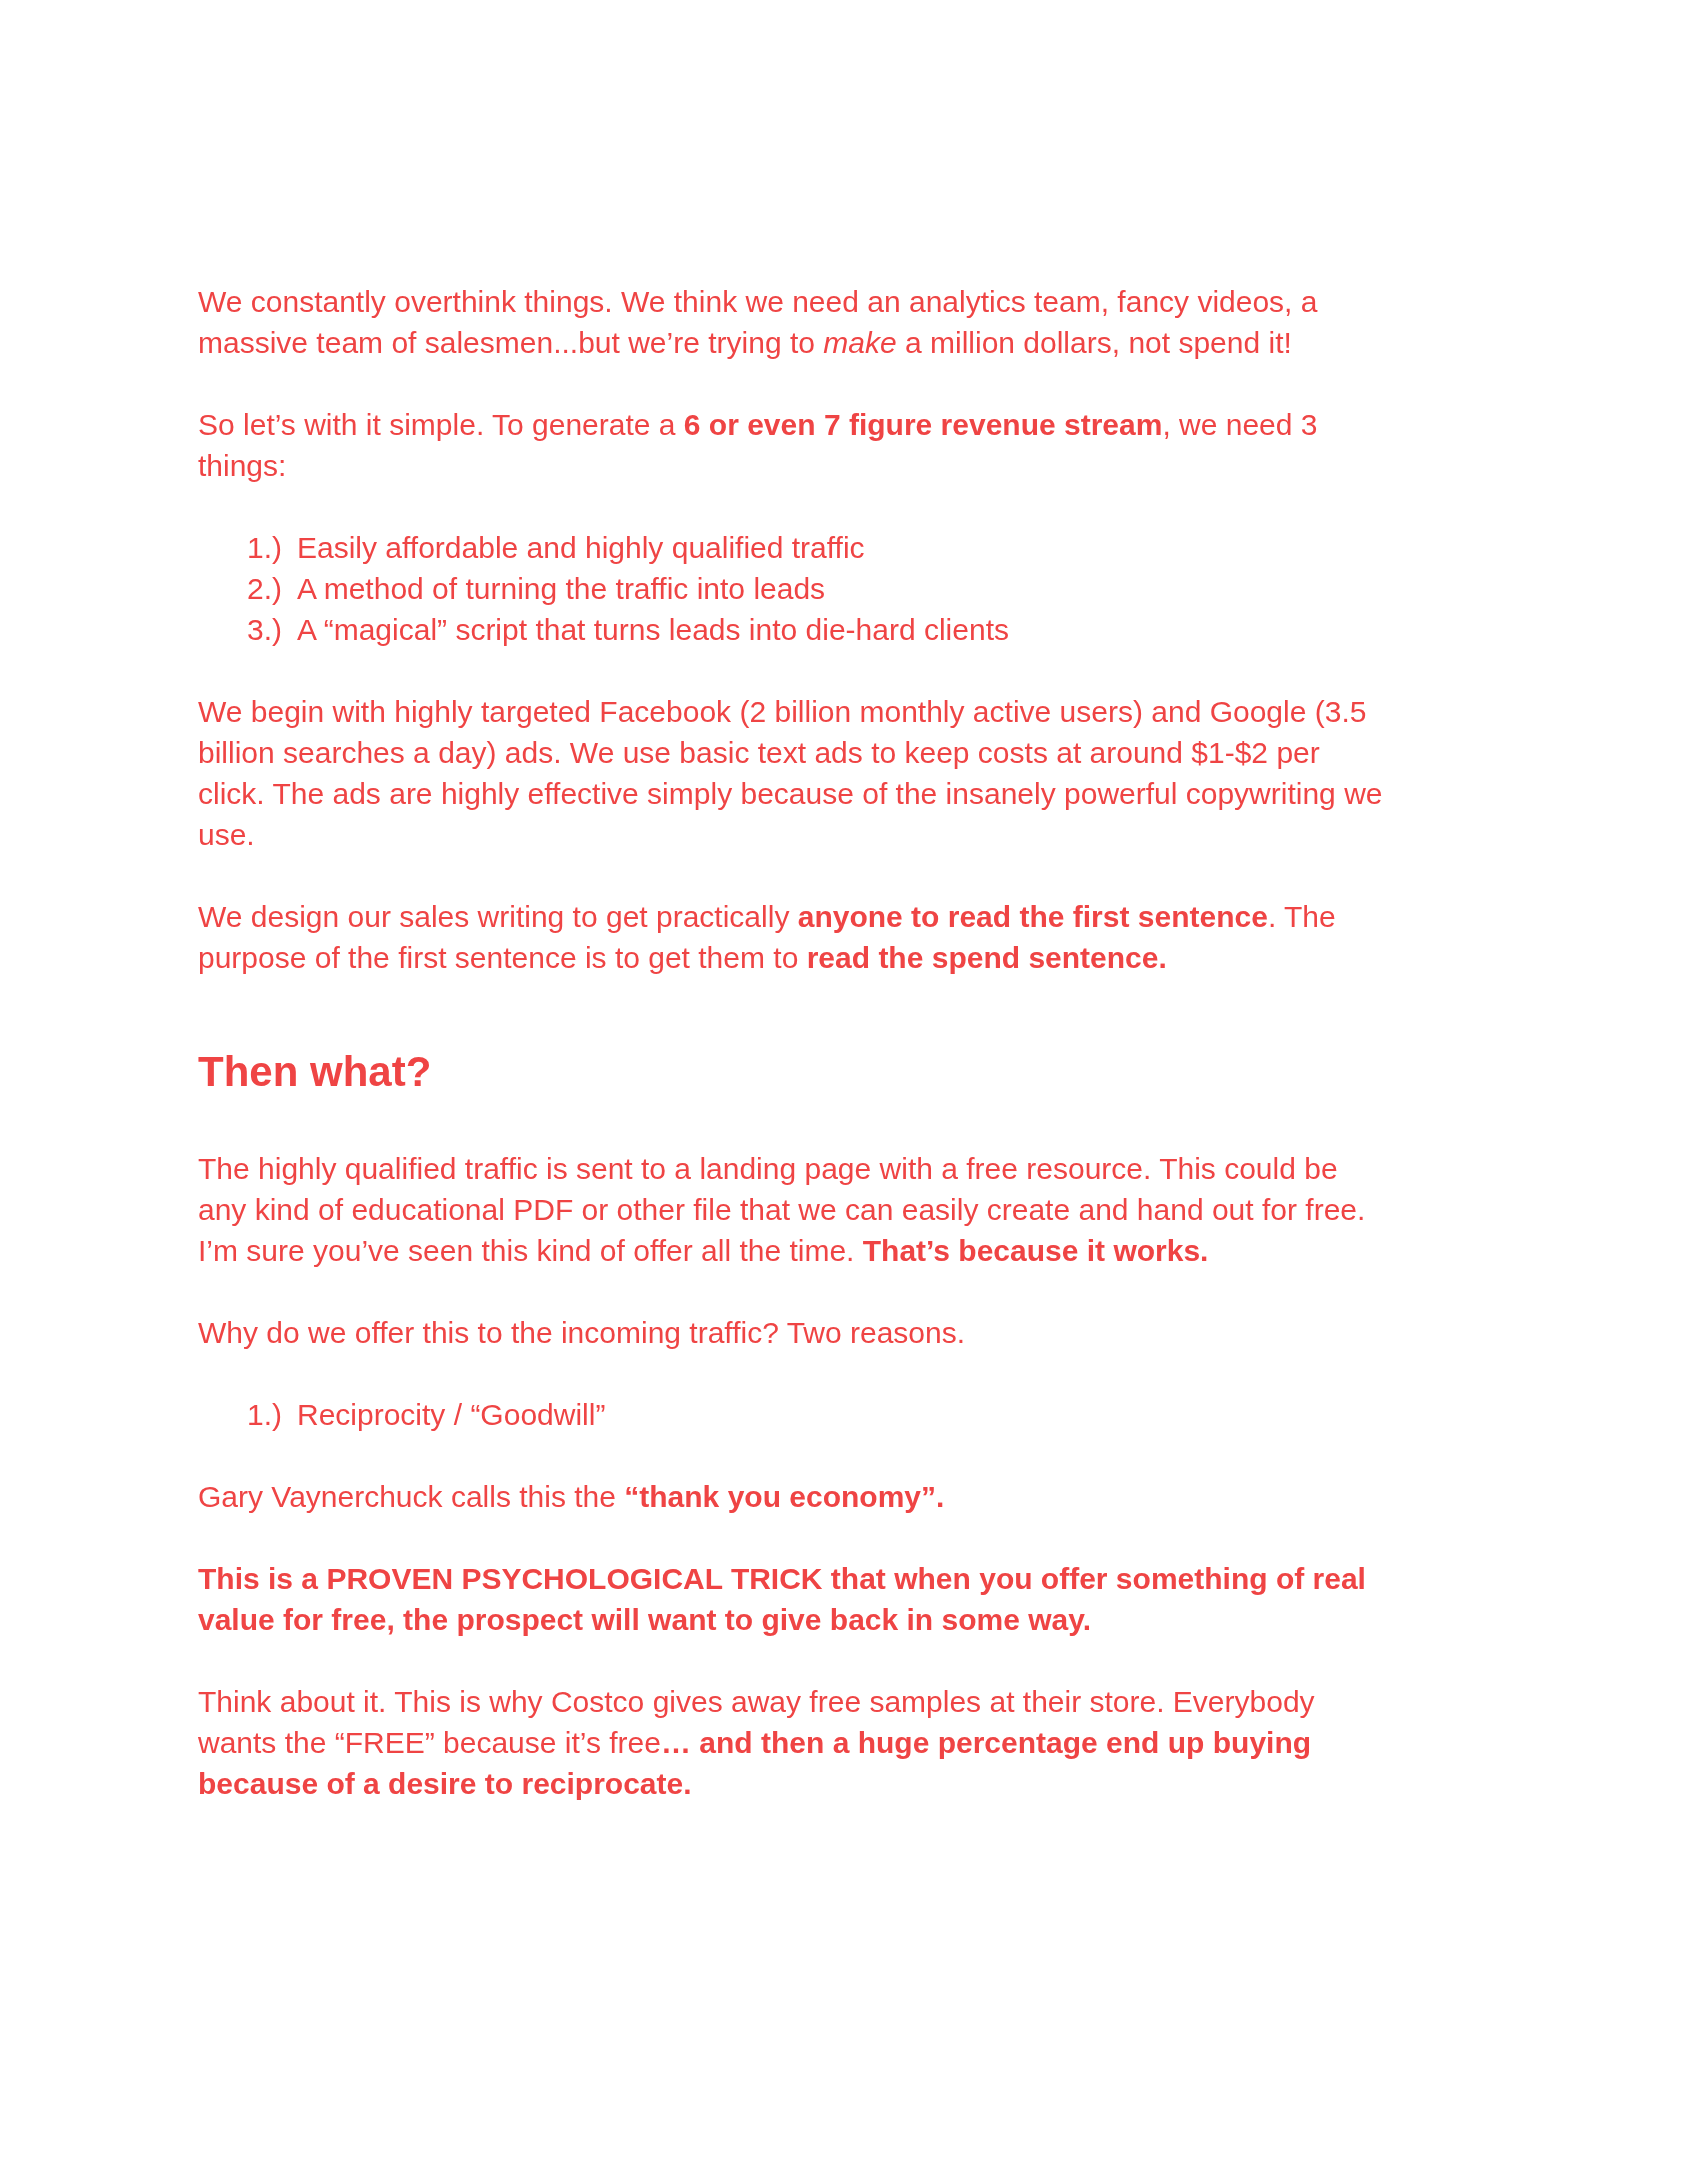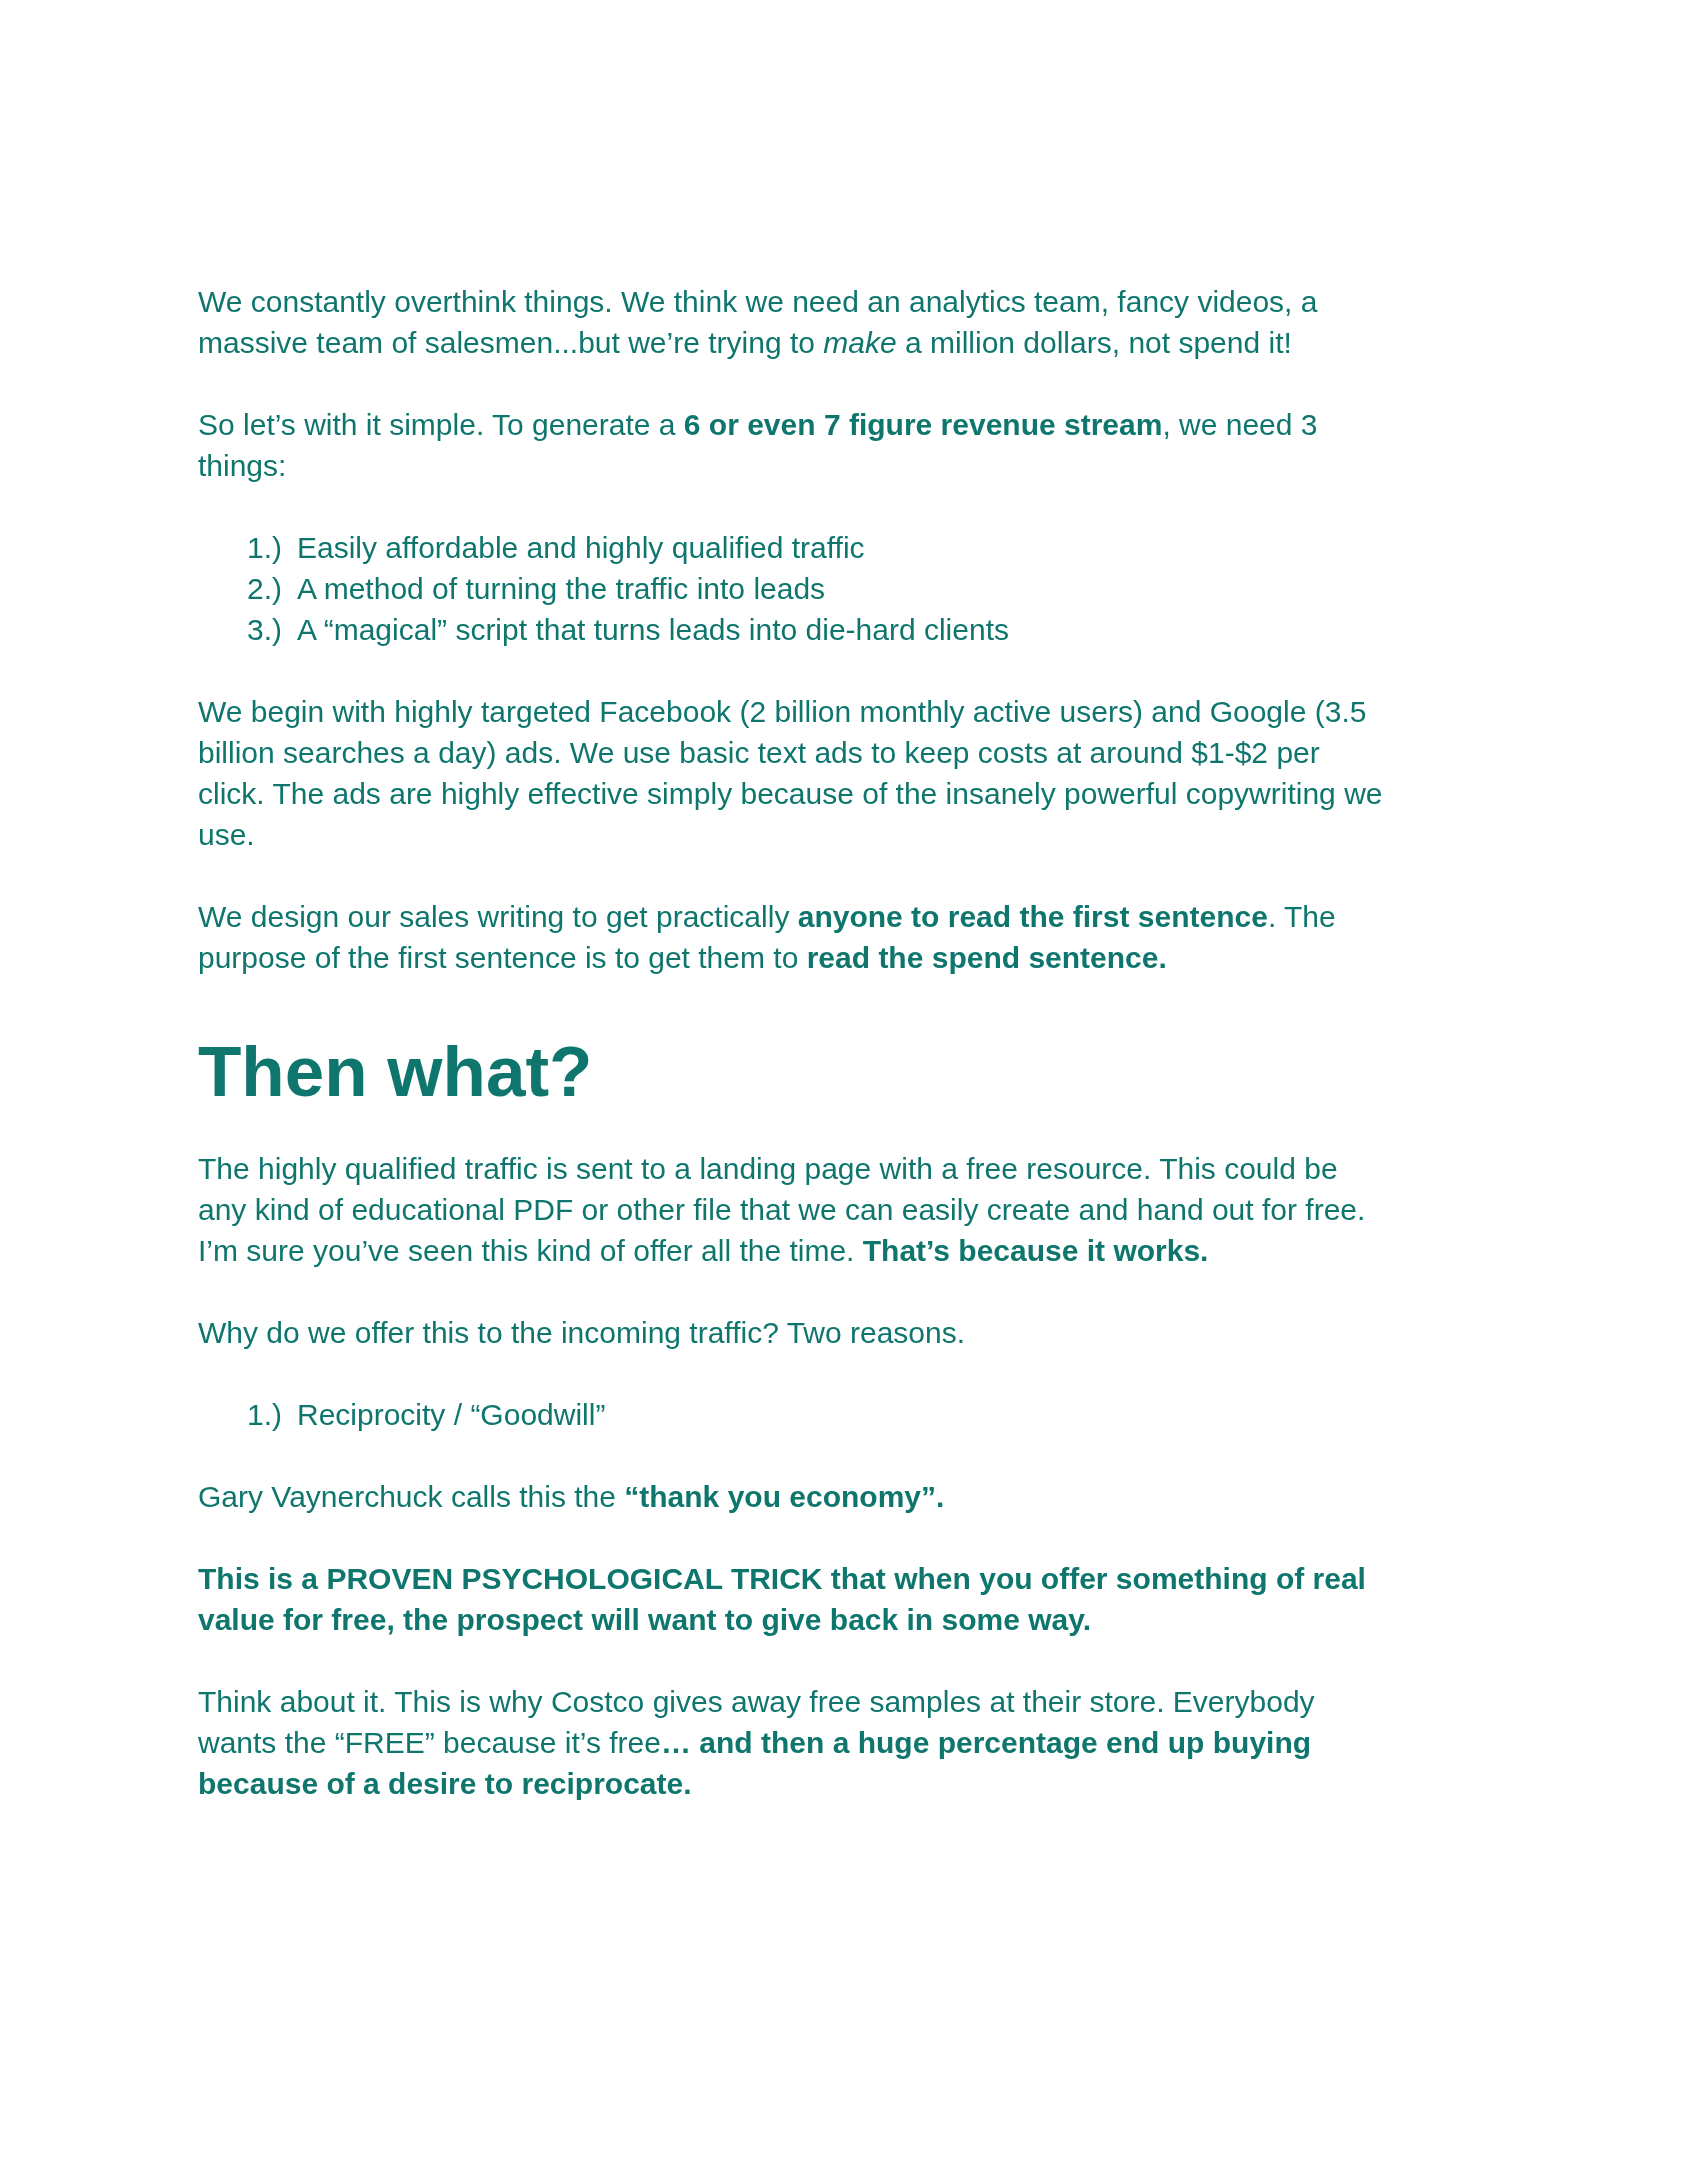--- a/index.html
+++ b/index.html
@@ -2,29 +2,29 @@
 <html style="font-size:14px"><head>
 <meta charset="utf-8">
 <style>
   html, body { margin: 0; padding: 0; background: #ffffff; }
   .page {
     position: relative;
     width: 1590px;
     height: 2180px;
     box-sizing: border-box;
     background: #ffffff;
-    color: #0f766e;
+    color: #ef4444;
     font-family: "Liberation Sans", "DejaVu Sans", sans-serif;
     font-size: 30px;
     line-height: 41px;
     padding: 281px 198px 0 198px;
     overflow: hidden;
   }
   .p   { margin: 0 0 41px 0; }
-  .h1  { font-size: 71px; line-height: 61px; font-weight: 700; margin: 63px 0 46px 0; }
+  .h1  { font-size: 42px; line-height: 61px; font-weight: 700; margin: 63px 0 46px 0; }
   .list { margin: 0 0 41px 0; padding: 0 0 0 49px; }
   .li  { display: flex; }
   .marker { flex: 0 0 50px; }
   .b { font-weight: 700; margin-top: 16px; }
   .i { font-style: italic; }
   .u { }
 </style>
 </head>
 <body>
 

